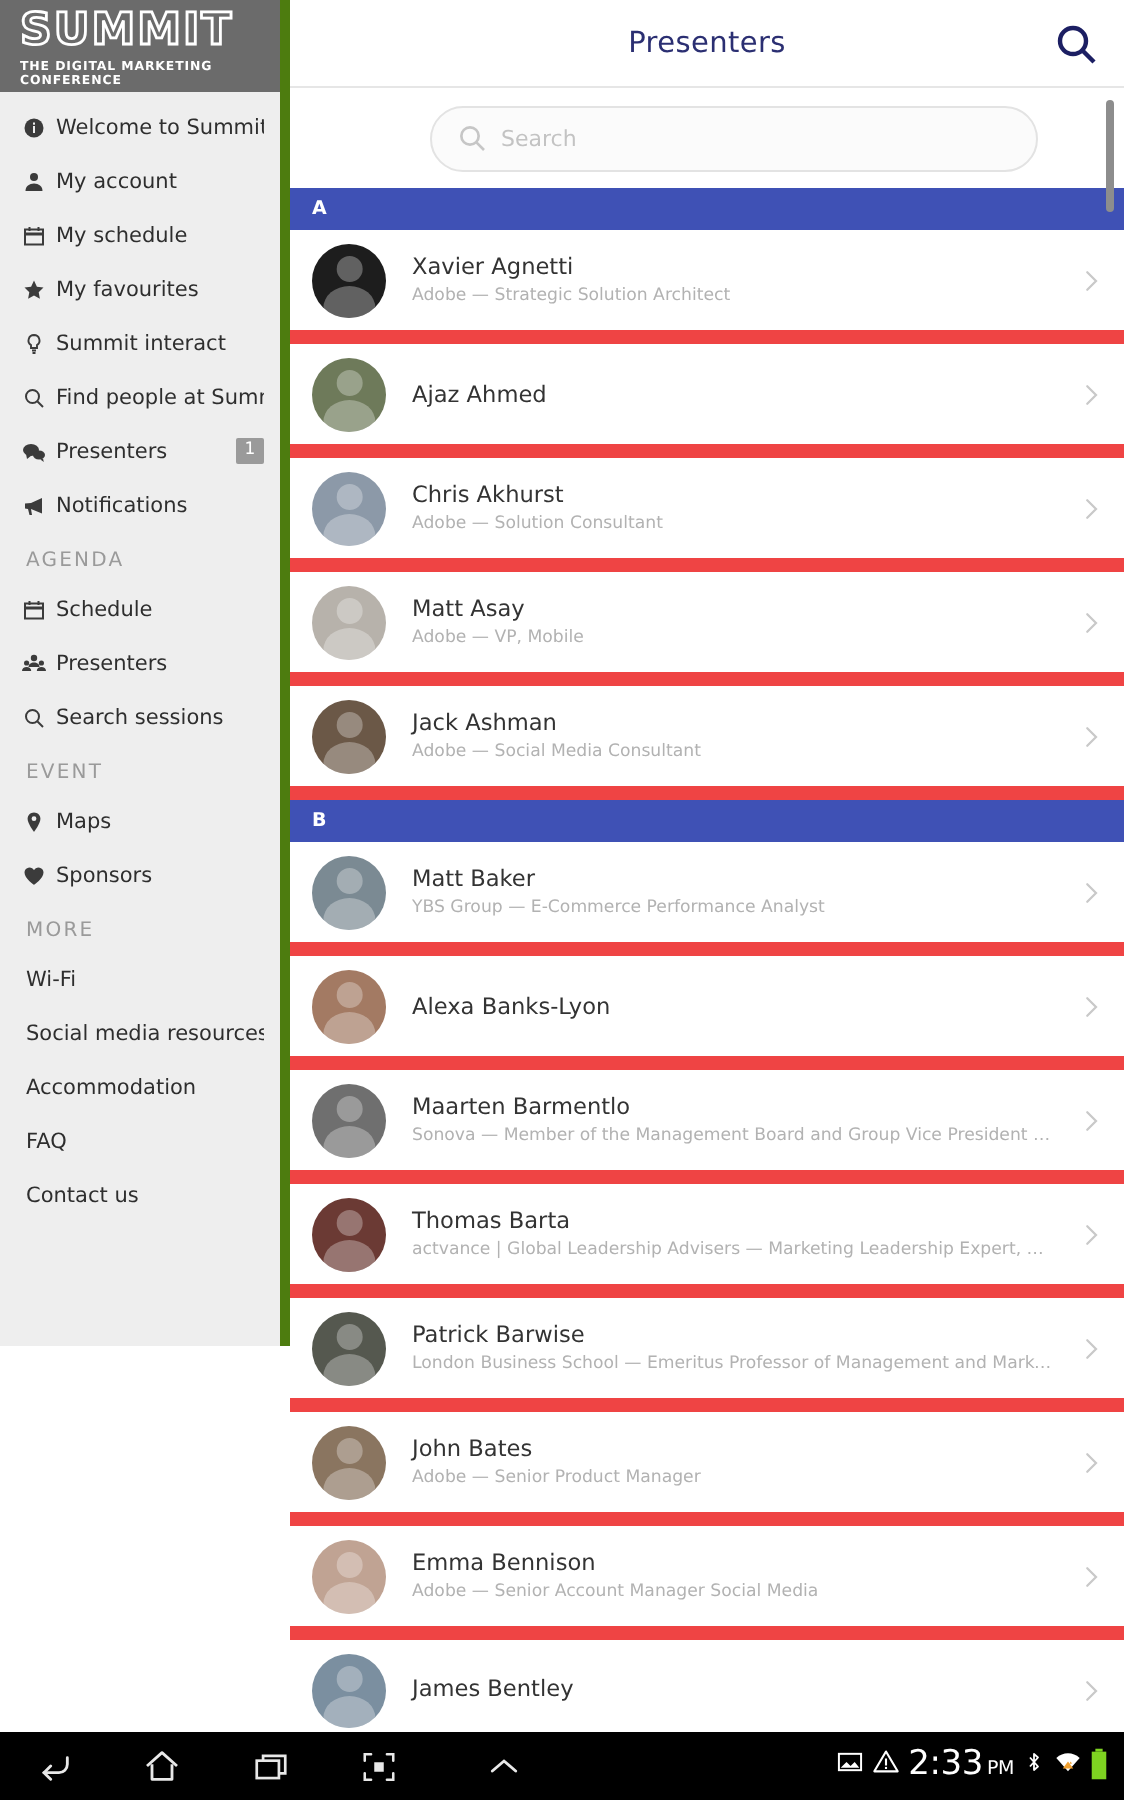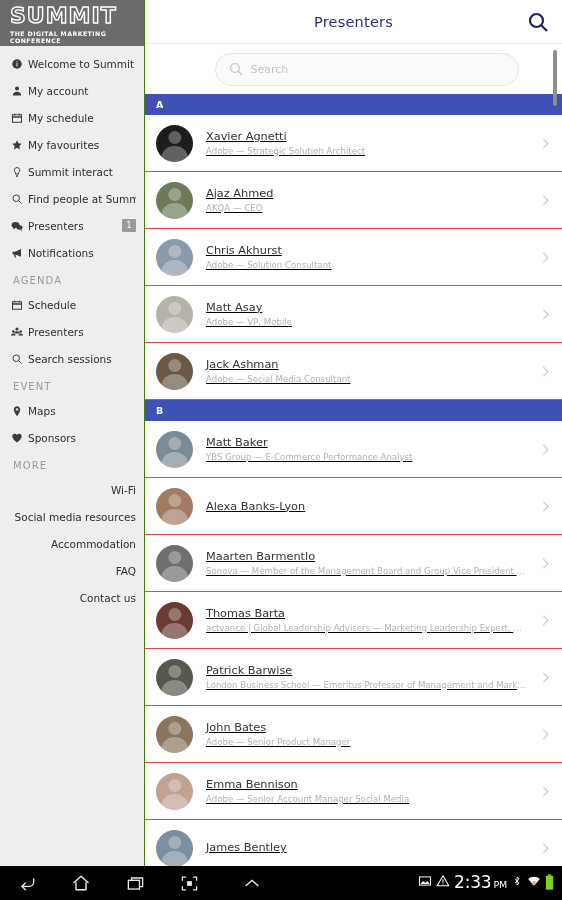--- a/index.html
+++ b/index.html
@@ -7,22 +7,22 @@
     width: 562px; height: 900px;
     font-family: "DejaVu Sans", "Liberation Sans", sans-serif;
     background: #ffffff;
     overflow: hidden;
   }
   #app { position: relative; width: 562px; height: 900px; display: flex; flex-direction: column; }
   .body-area { position: relative; display: flex; width: 562px; height: 866px; overflow: hidden; }
 
   
   .sidebar {
-    width: 145px; height: 866px; background: #eeeeee;
-    border-right: 1px solid #4d7c0f; overflow: hidden; flex: 0 0 145px;
+    width: 145px; height: 673px; background: #eeeeee;
+    border-right: 5px solid #4d7c0f; overflow: hidden; flex: 0 0 145px;
   }
   .logo-box {
     height: 46px; background: #6b6b6b; color: #ffffff;
     padding: 5px 8px 4px 10px; display: flex; flex-direction: column; justify-content: center;
   }
   .logo-word {
     font-size: 22px; font-weight: bold; letter-spacing: 1px; line-height: 24px;
     color: #6b6b6b; -webkit-text-stroke: 1.4px #ffffff; text-shadow: 0 0 0 #6b6b6b;
   }
   .logo-sub { font-size: 6.2px; letter-spacing: 0.45px; color: #ffffff; margin-top: 2px; font-weight: bold; }
@@ -31,21 +31,21 @@
     display: flex; align-items: center; height: 27px; padding: 0 8px 0 11px;
     font-size: 10.5px; color: #2e2e2e; position: relative;
   }
   .menu-item .mi-icon {
     width: 17px; flex: 0 0 17px; display: flex; align-items: center; justify-content: flex-start;
     color: #3b3b3b; font-size: 11px; line-height: 1;
   }
   .menu-item .mi-icon svg { display: block; }
   .menu-item .mi-label { flex: 1 1 auto; white-space: nowrap; overflow: hidden; }
   .menu-item.noicon { padding-left: 13px; }
-  .menu-item.noicon .mi-label { padding-left: 0; text-align: right; }
+  .menu-item.noicon .mi-label { padding-left: 0; }
   .badge {
     background: #9a9a9a; color: #ffffff; font-size: 8.5px; line-height: 12px;
     min-width: 14px; height: 13px; text-align: center; border-radius: 1px; padding: 0 3px;
   }
   .section-label {
     font-size: 10px; letter-spacing: 1.1px; color: #9a9a9a; padding: 9px 0 5px 13px; font-weight: normal;
   }
 
   
   .main { flex: 1 1 auto; position: relative; background: #ffffff; overflow: hidden; }
@@ -67,21 +67,21 @@
   .searchbox .s-icon { width: 16px; height: 16px; color: #c6c6c6; flex: 0 0 16px; }
   .searchbox .s-text { font-size: 11px; color: #c3c3c3; margin-left: 7px; }
 
   .list { position: absolute; top: 94px; left: 0; right: 0; bottom: 0; overflow: hidden; background:#fff; }
   .sec-header {
     height: 21px; background: #3f51b5; color: #ffffff;
     font-size: 9.5px; font-weight: bold; display: flex; align-items: center; padding-left: 11px; letter-spacing: .3px;
   }
   .row {
     height: 57px; display: flex; align-items: center; padding: 0 0 0 11px;
-    border-bottom: 1px solid #ef4444; background: #ffffff; text-decoration: underline;
+    border-bottom: 7px solid #ef4444; background: #ffffff;
   }
   .avatar {
     width: 37px; height: 37px; border-radius: 50%; flex: 0 0 37px; overflow: hidden;
     position: relative; background: #cfcfcf;
   }
   .avatar .head {
     position: absolute; left: 50%; top: 17%; width: 36%; height: 36%;
     background: rgba(255,255,255,.30); border-radius: 50%; transform: translateX(-50%);
   }
   .avatar .shoulders {
@@ -319,21 +319,20 @@
               </svg>
             </div>
           </div>
           <div class="row">
             <div class="avatar" style="background:#6e7a5a">
               <div class="head"></div>
               <div class="shoulders"></div>
             </div>
             <div class="row-text">
               <div class="row-name">Ajaz Ahmed</div>
-              <div class="row-sub">AKQA — CEO</div>
             </div>
             <div class="row-chev">
               <svg viewBox="0 0 24 24" width="15" height="15" fill="none" stroke="currentColor" stroke-width="1.8" stroke-linecap="round">
                 <polyline points="9,5 16,12 9,19"></polyline>
               </svg>
             </div>
           </div>
           <div class="row">
             <div class="avatar" style="background:#8c99a8">
               <div class="head"></div>

